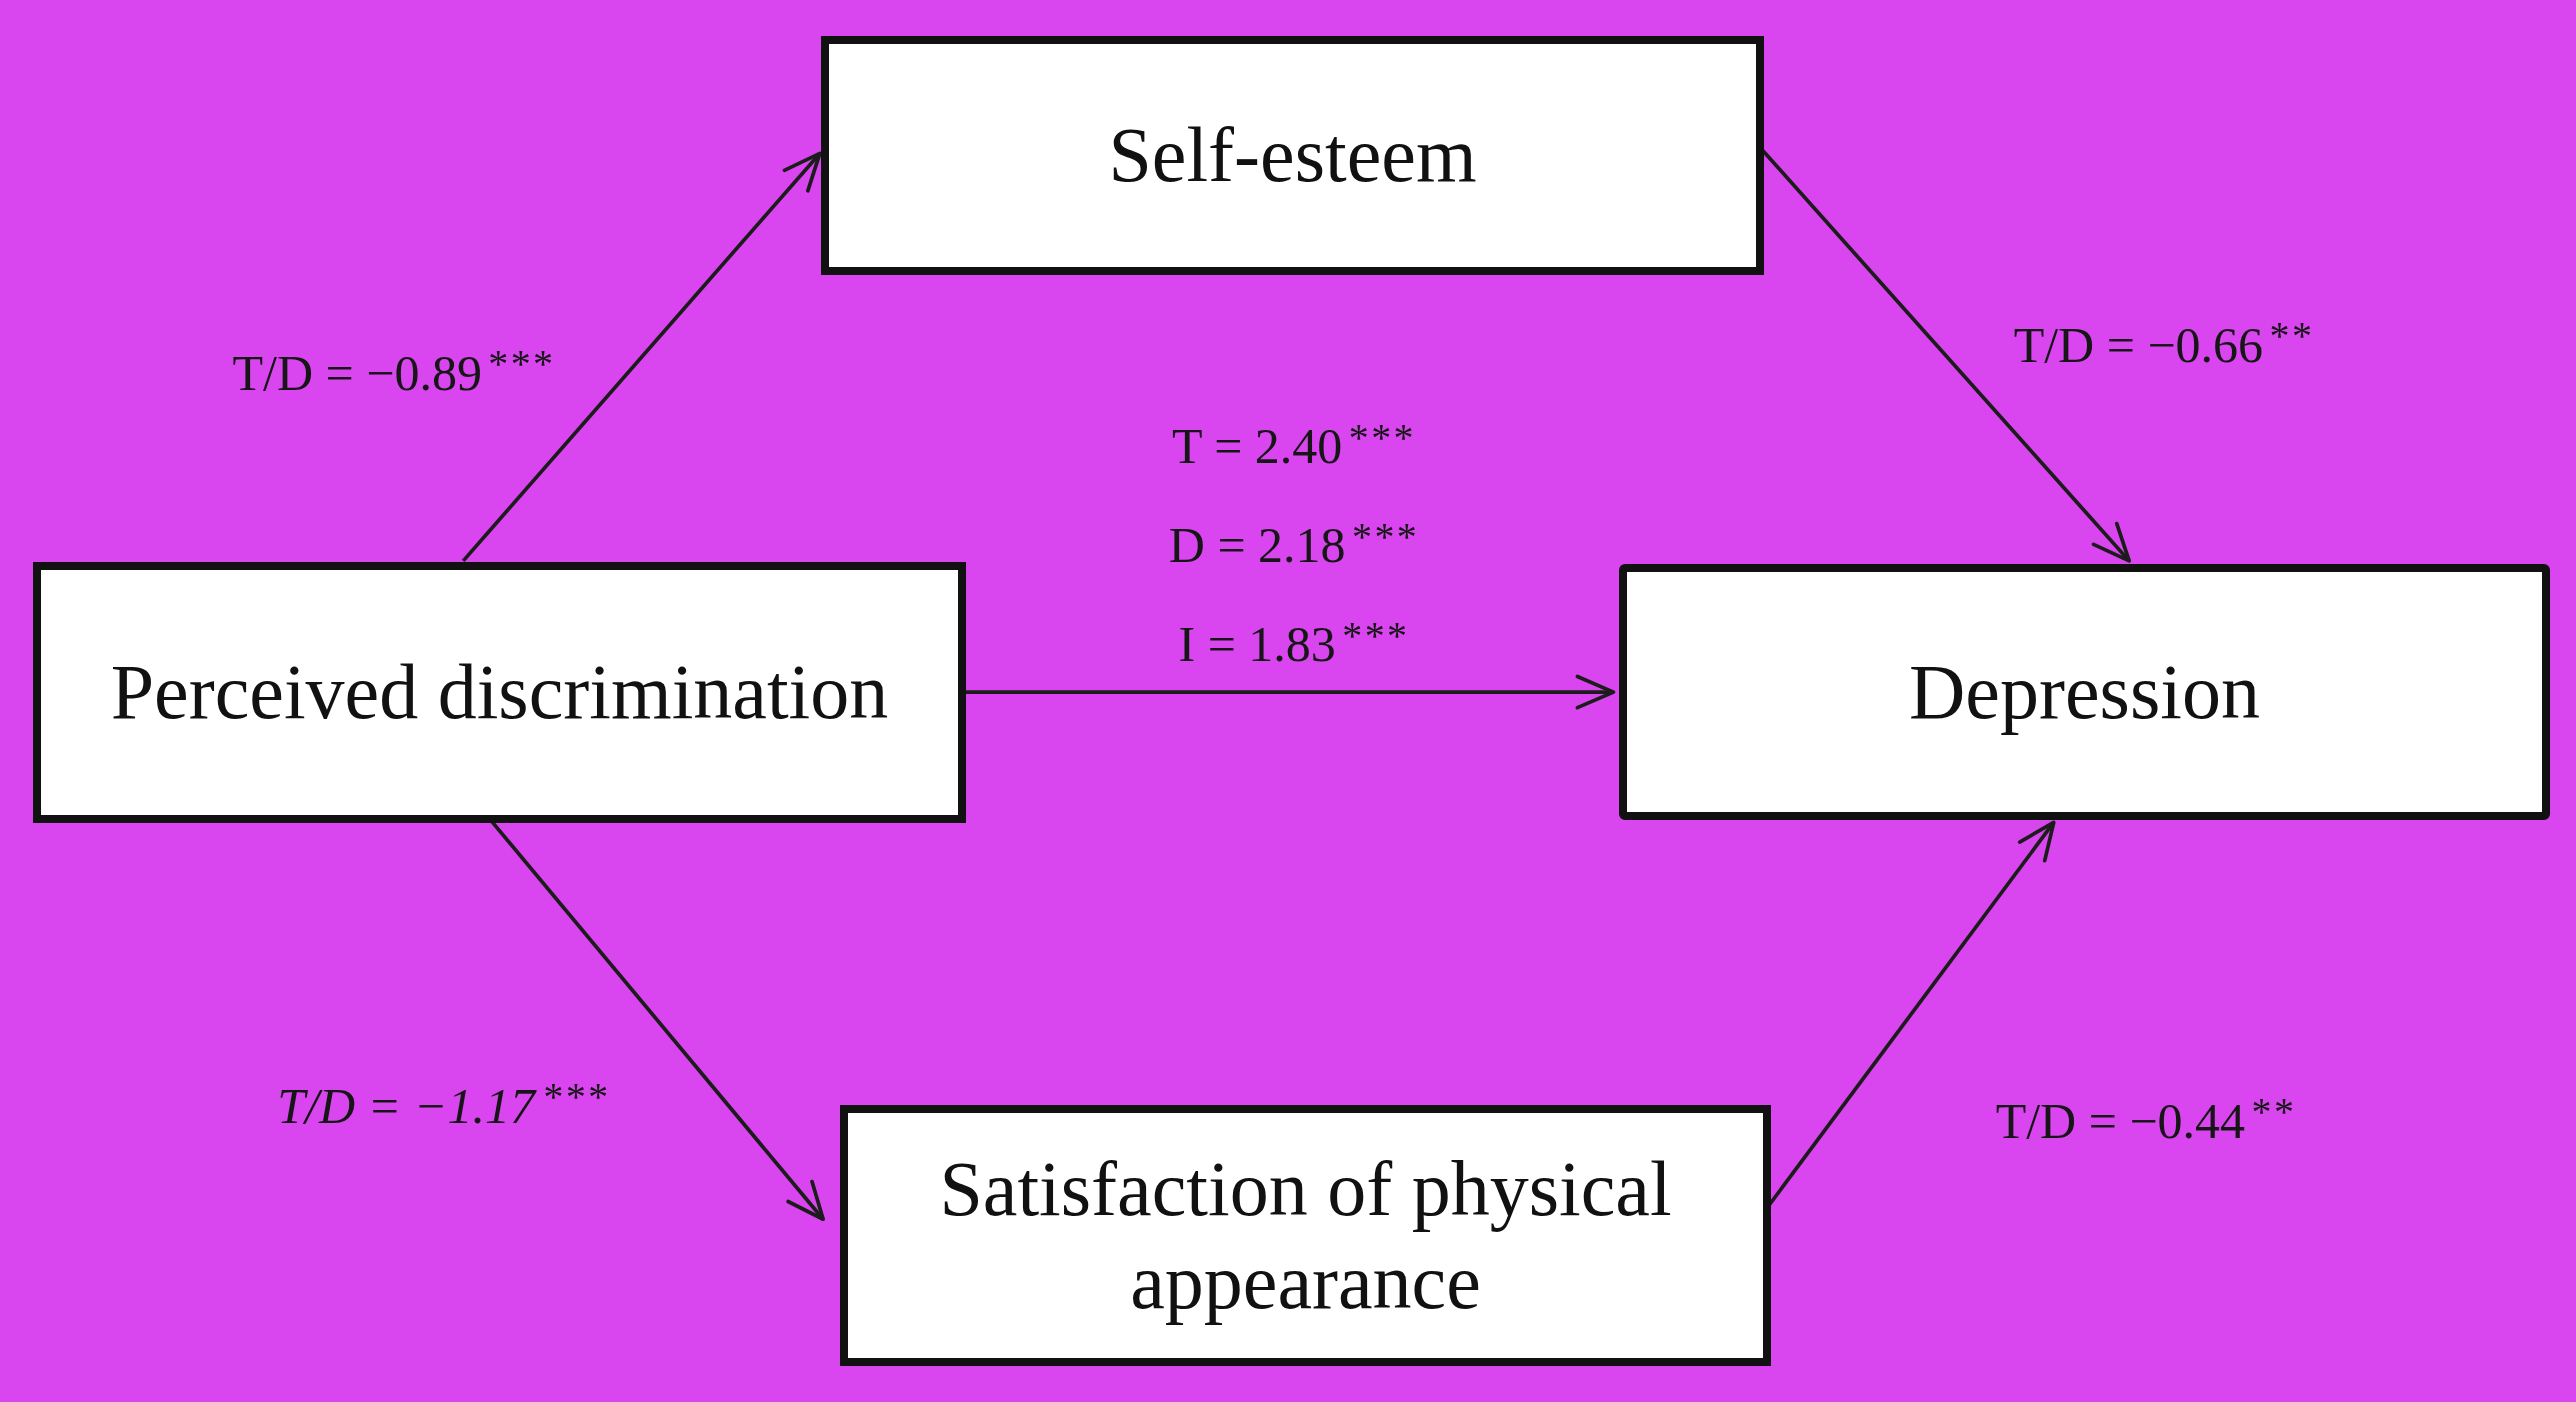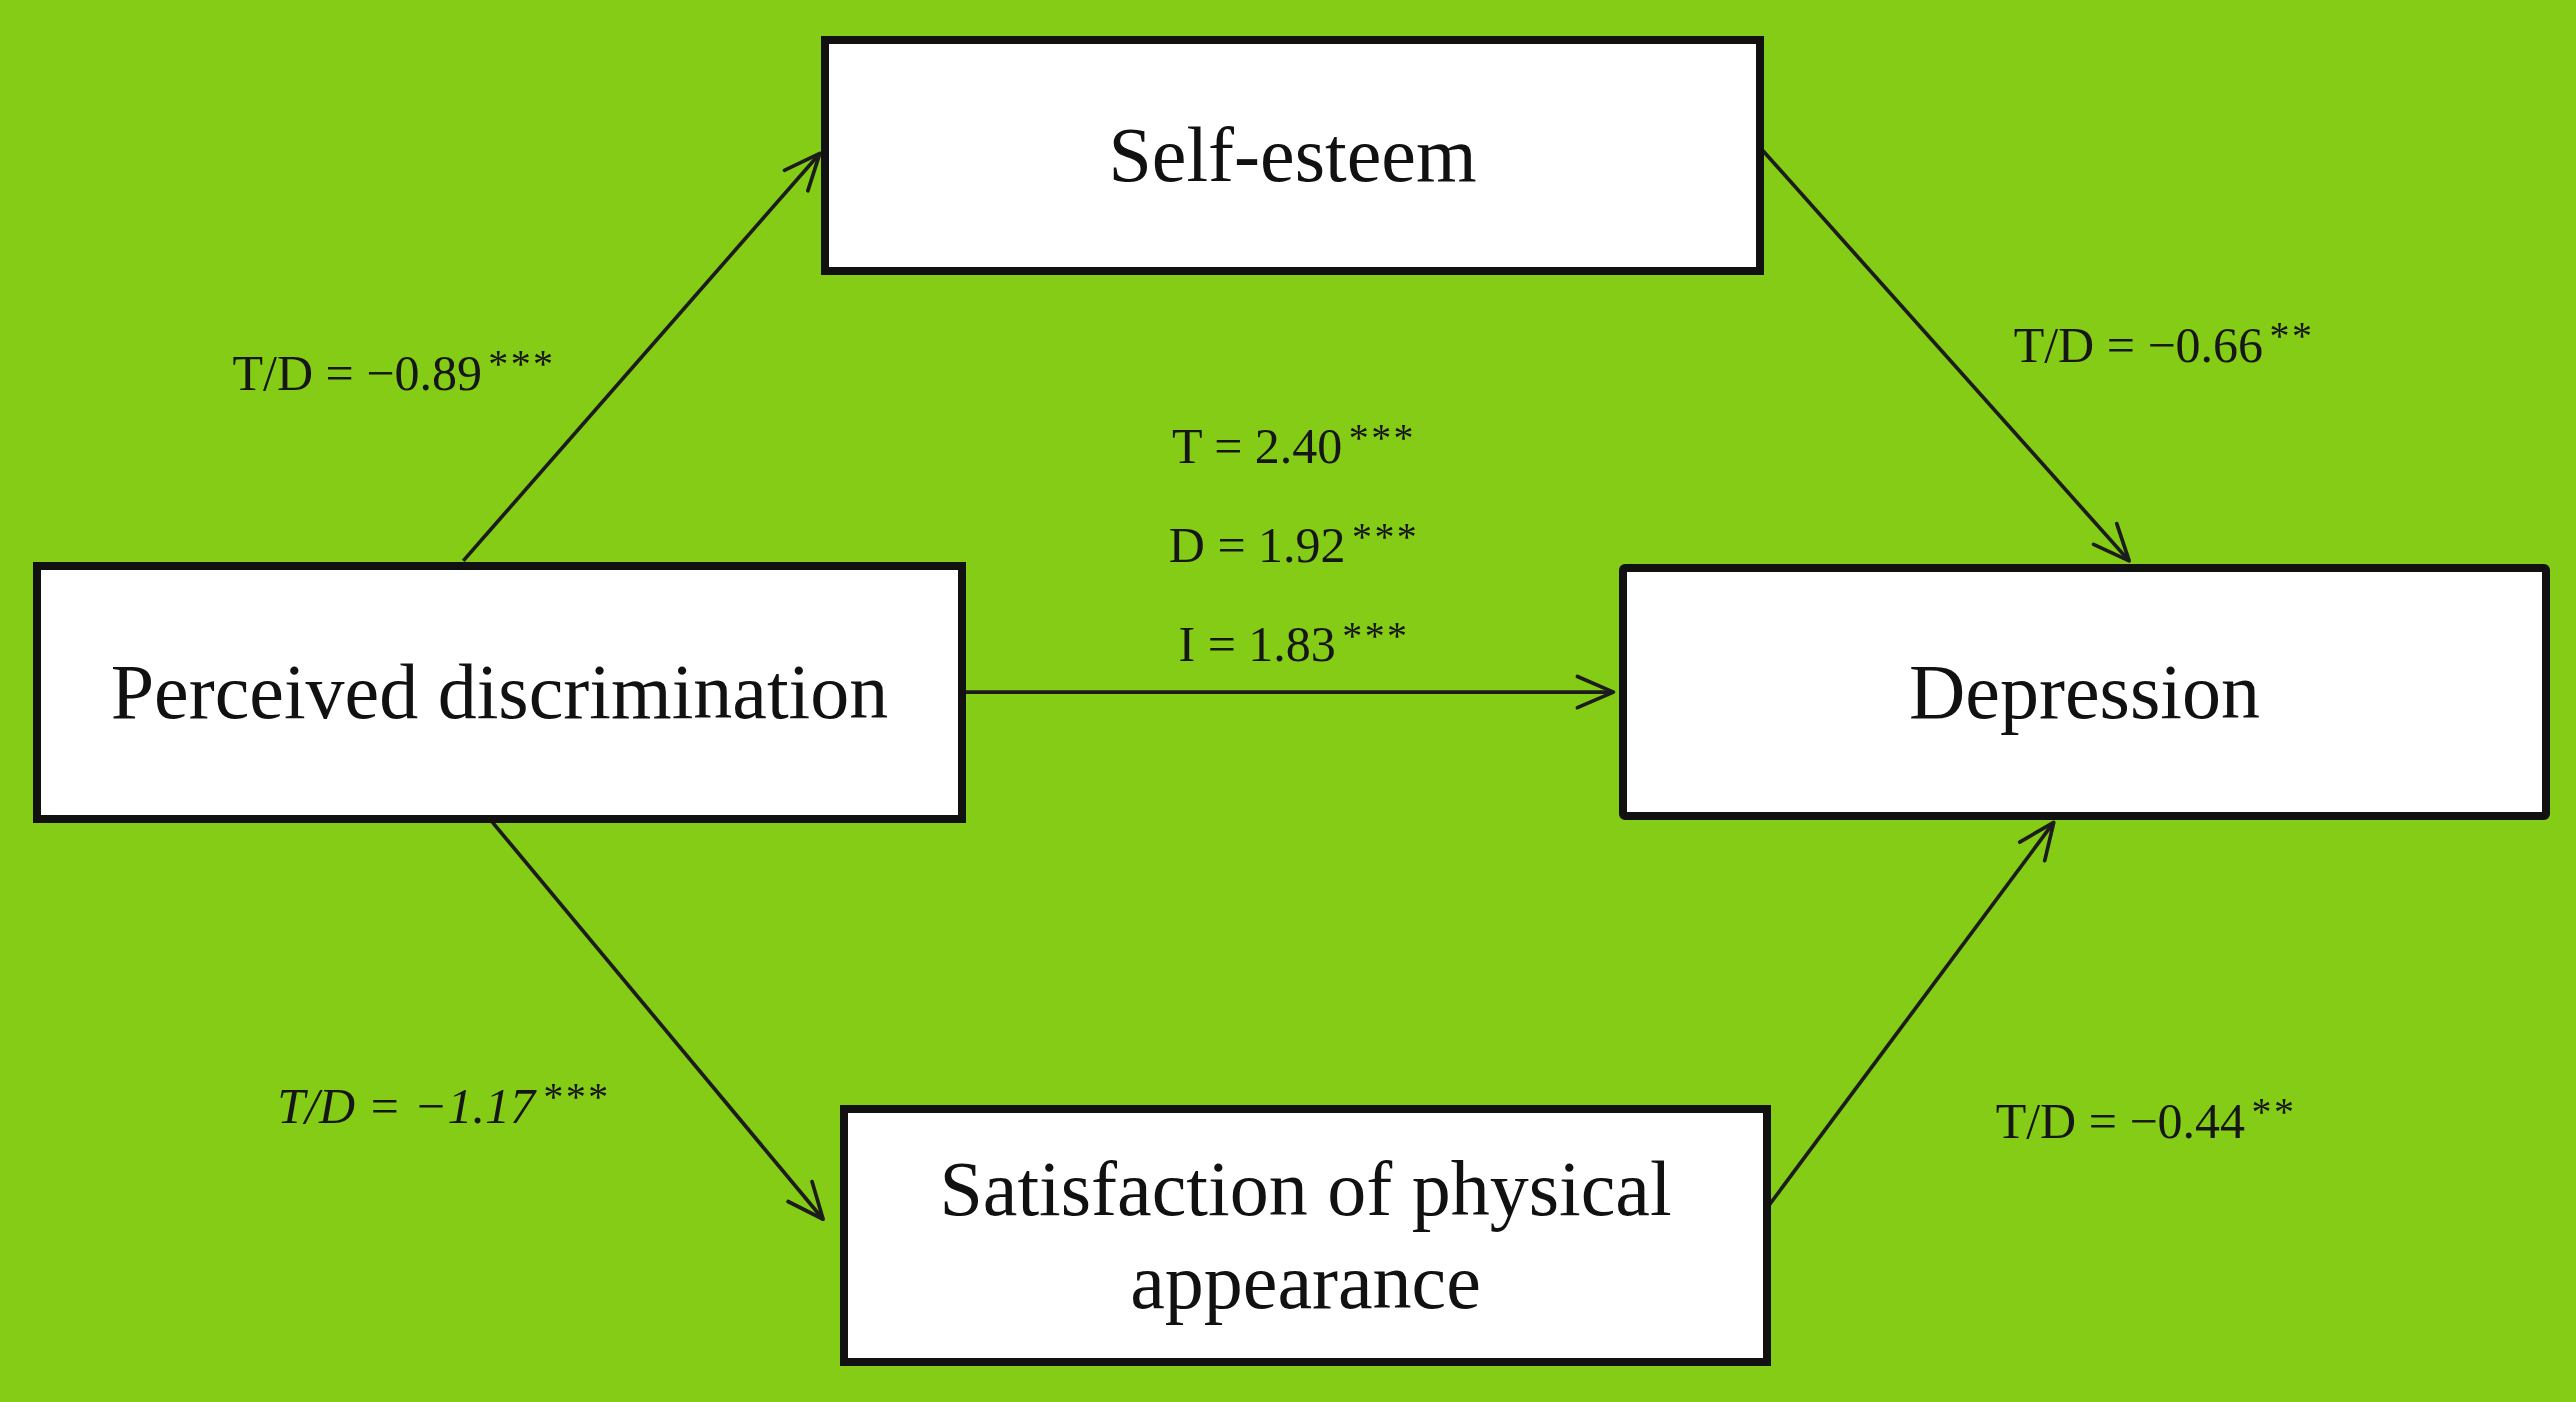--- a/index.html
+++ b/index.html
@@ -4,21 +4,21 @@
 <style>
   html, body {
     margin: 0;
     padding: 0;
     background: #ffffff;
   }
   .canvas {
     position: relative;
     width: 2576px;
     height: 1403px;
-    background: #84cc16;
+    background: #d946ef;
     font-family: "Liberation Serif", "DejaVu Serif", serif;
     color: #111111;
     overflow: hidden;
   }
   .arrow-layer {
     position: absolute;
     left: 0;
     top: 0;
     width: 2576px;
     height: 1403px;
@@ -111,21 +111,21 @@
 
   <div class="edge-label" id="label-se-dep">
     <span class="val">T/D = −0.66</span><span class="stars">**</span>
   </div>
 
   <div class="edge-label" id="label-direct">
     <div class="direct-line">
       <span class="val">T = 2.40</span><span class="stars">***</span>
     </div>
     <div class="direct-line">
-      <span class="val">D = 1.92</span><span class="stars">***</span>
+      <span class="val">D = 2.18</span><span class="stars">***</span>
     </div>
     <div class="direct-line">
       <span class="val">I = 1.83</span><span class="stars">***</span>
     </div>
   </div>
 
   <div class="edge-label" id="label-pd-sat">
     <span class="val">T/D = −1.17</span><span class="stars">***</span>
   </div>
 

